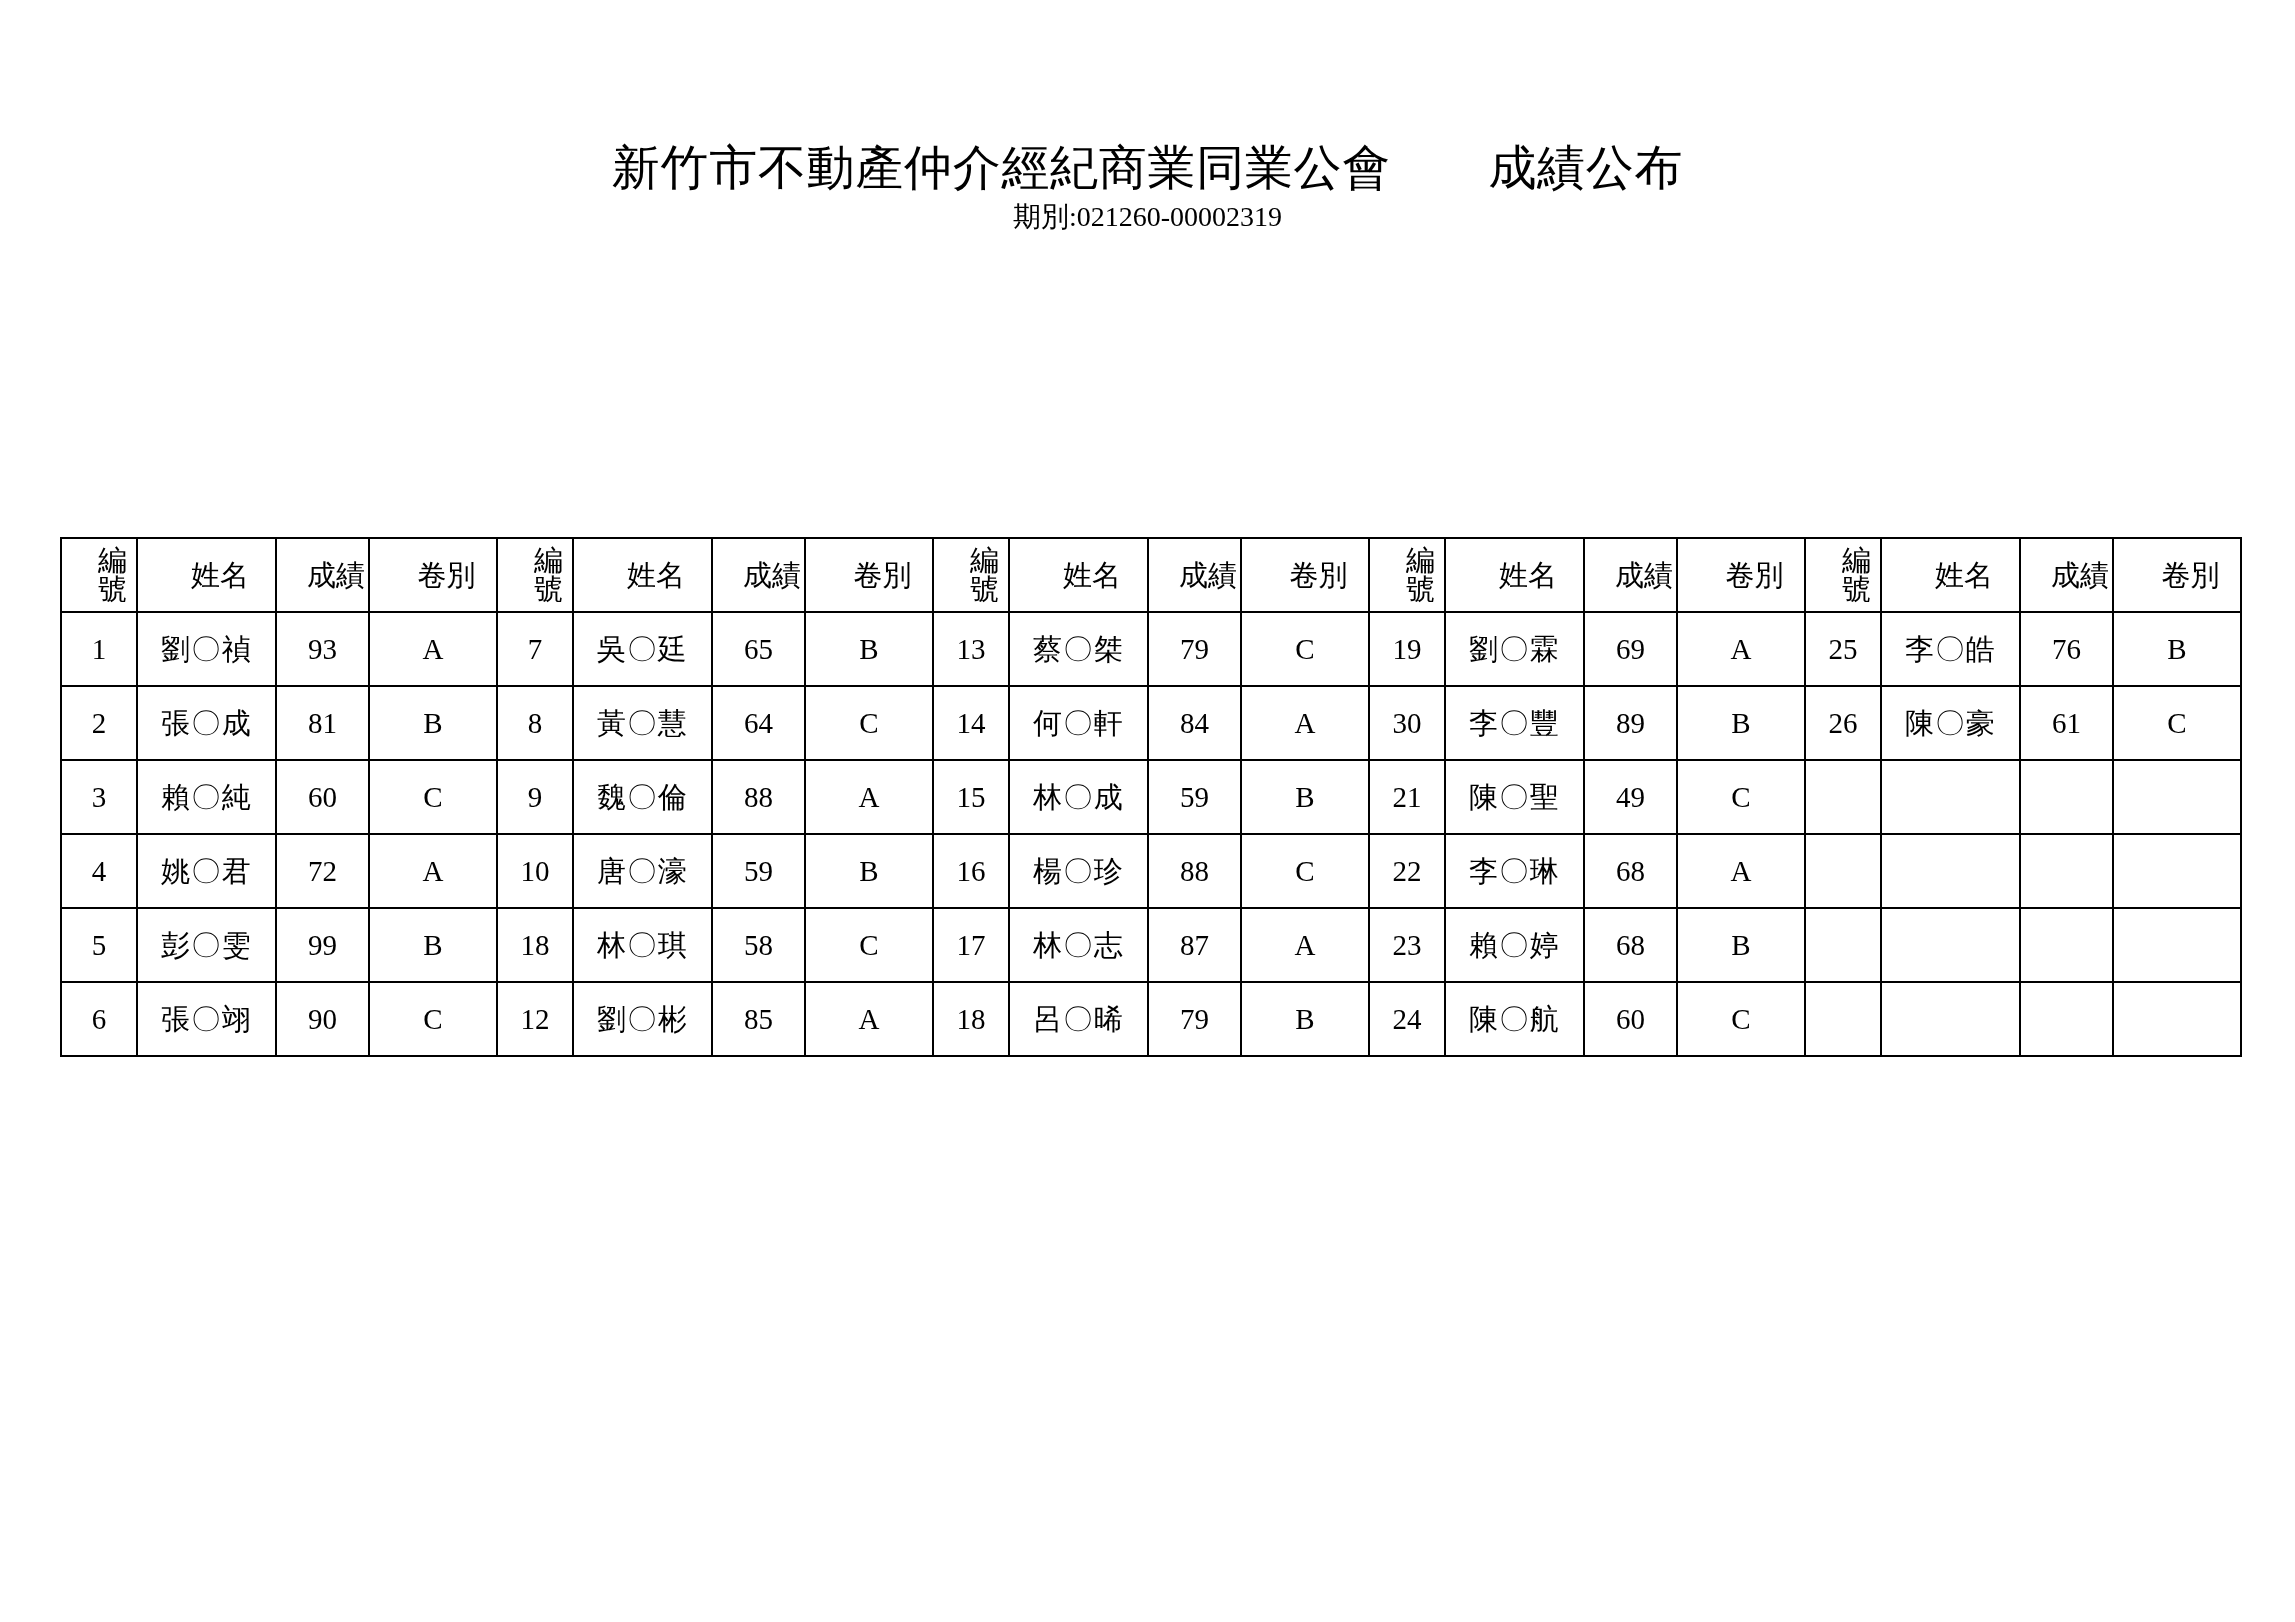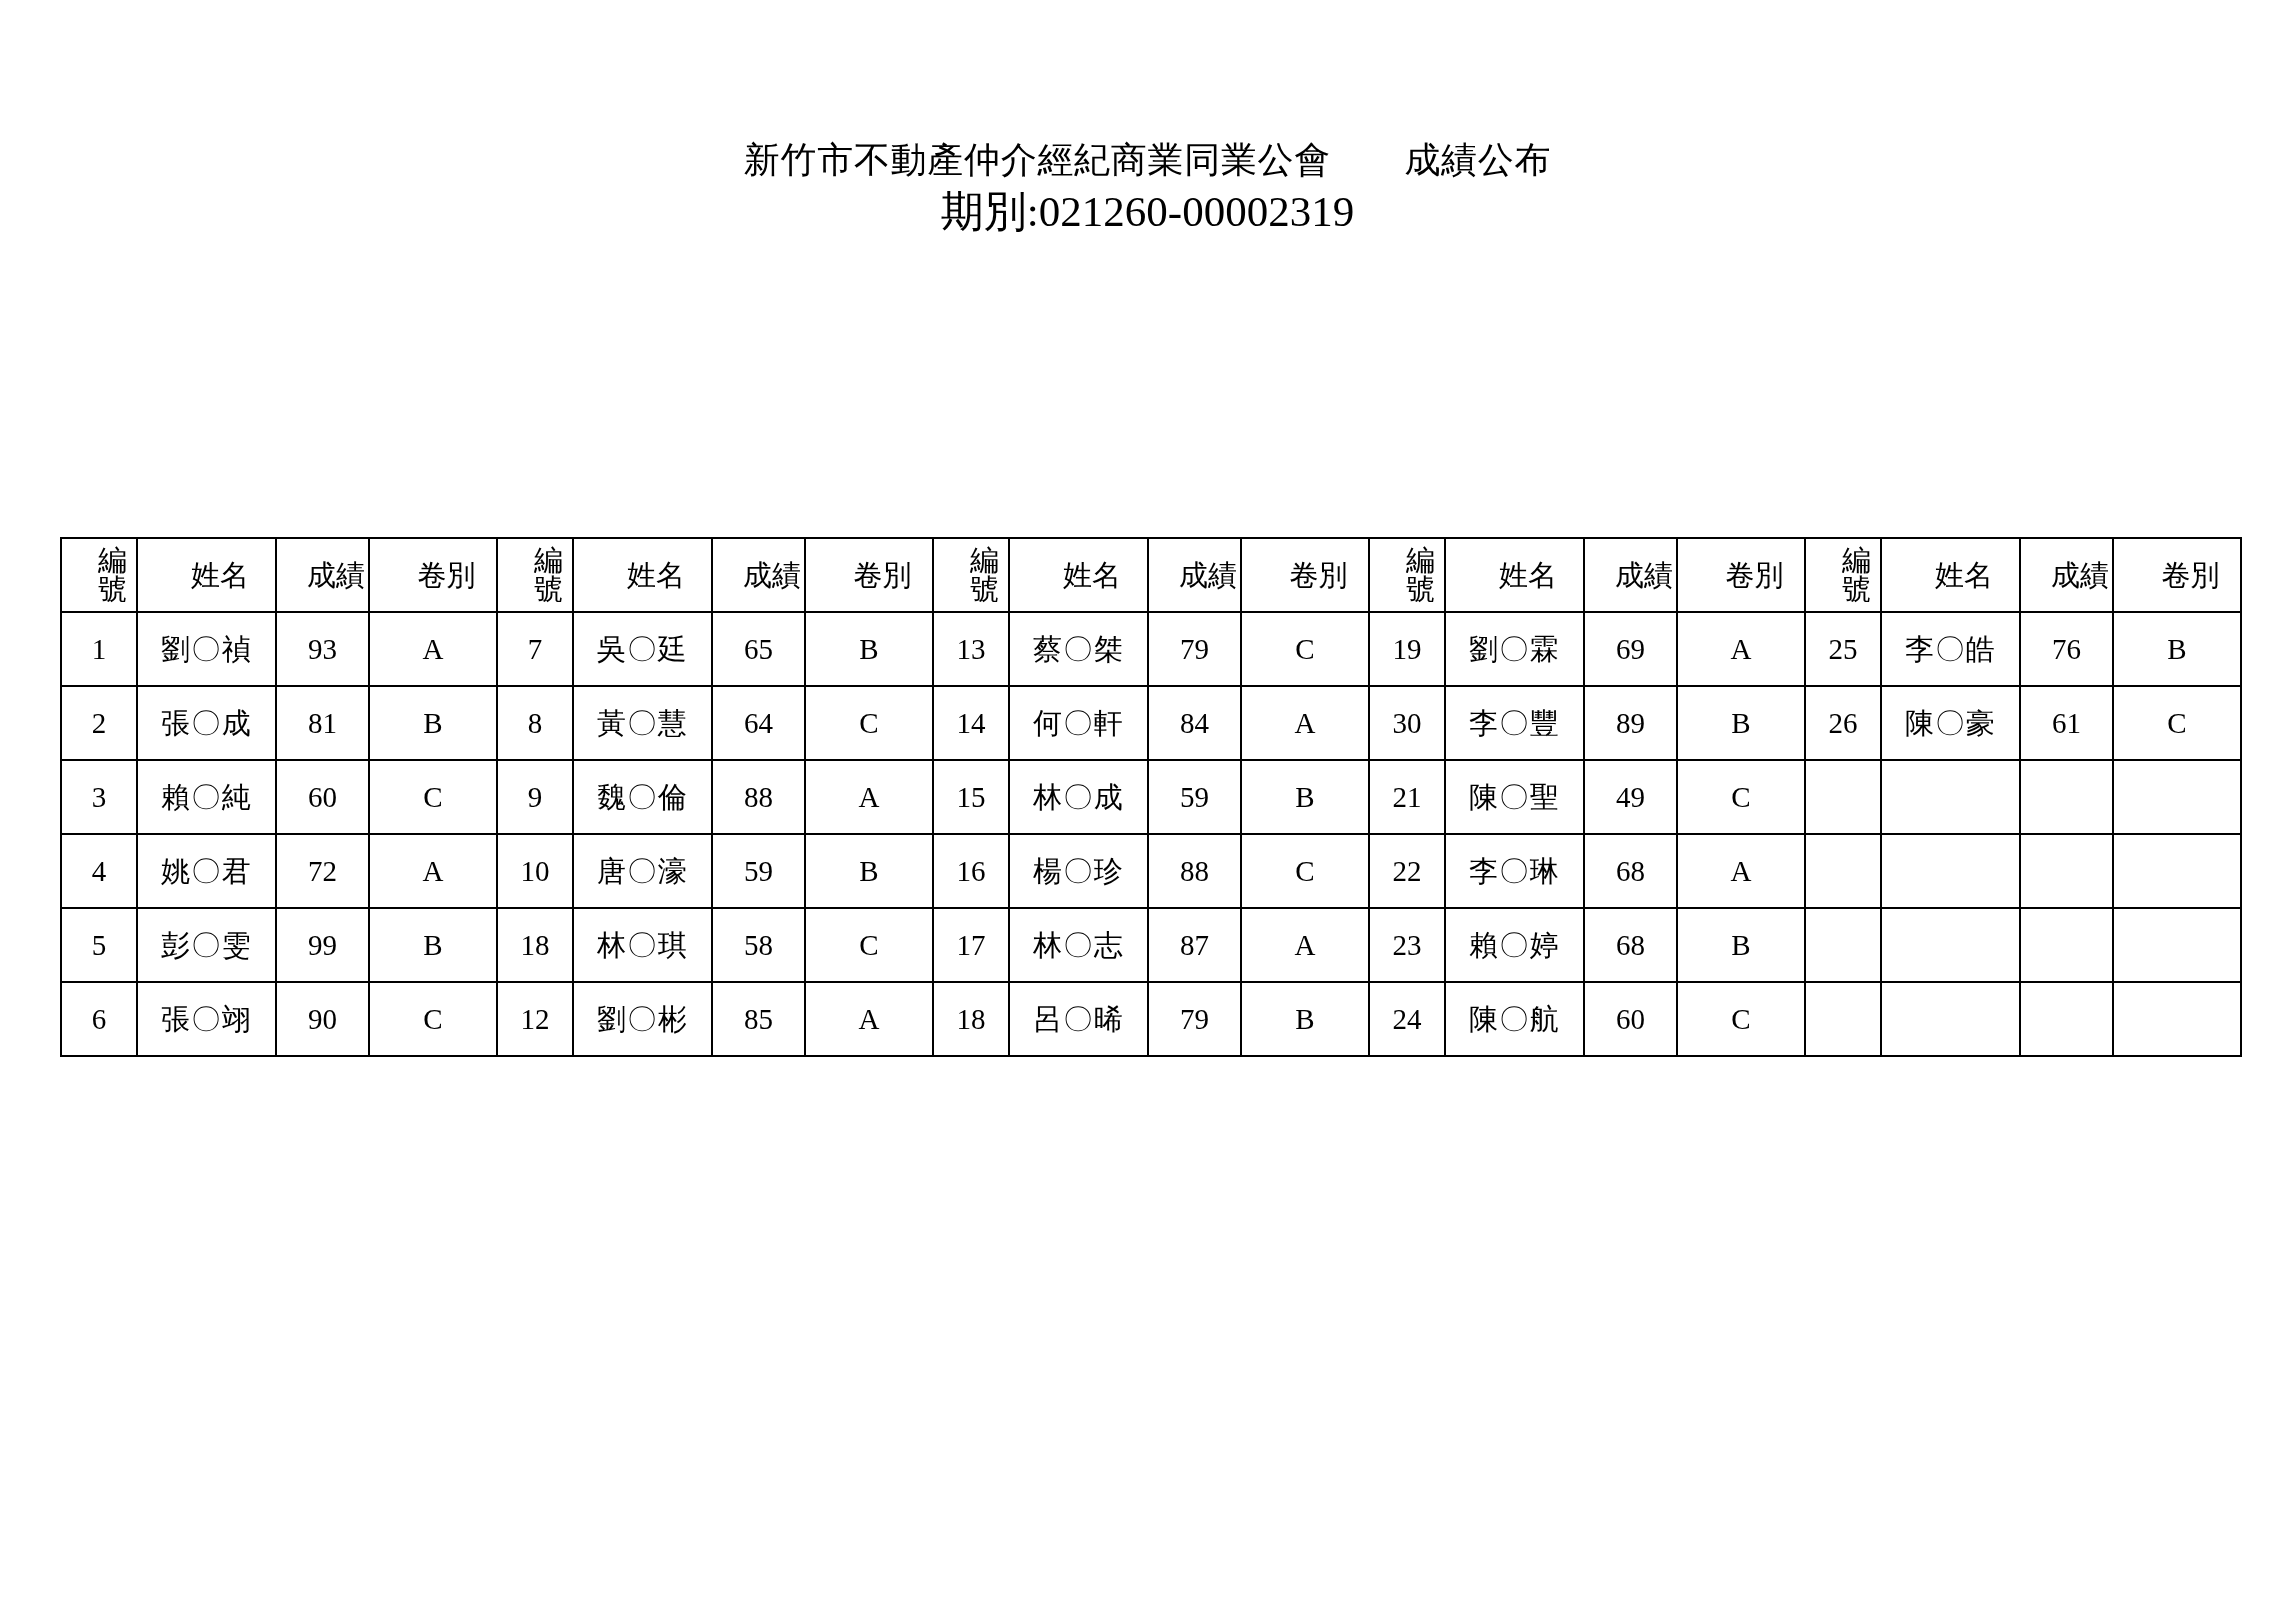--- a/index.html
+++ b/index.html
@@ -23,25 +23,25 @@
   }
   .header {
     text-align: center;
     margin-top: 137px;
   }
   .header .line {
     line-height: 1.30;
     white-space: pre;
   }
   .title-line {
-    font-size: 36px;
+    font-size: 48px;
     letter-spacing: 0.7px;
   }
   .sub-line {
-    font-size: 43px;
+    font-size: 28px;
   }
   .table-wrap {
     position: absolute;
     left: 60px;
     top: 400px;
     width: 2179px;
   }
   table.results {
     border-collapse: collapse;
     table-layout: fixed;

